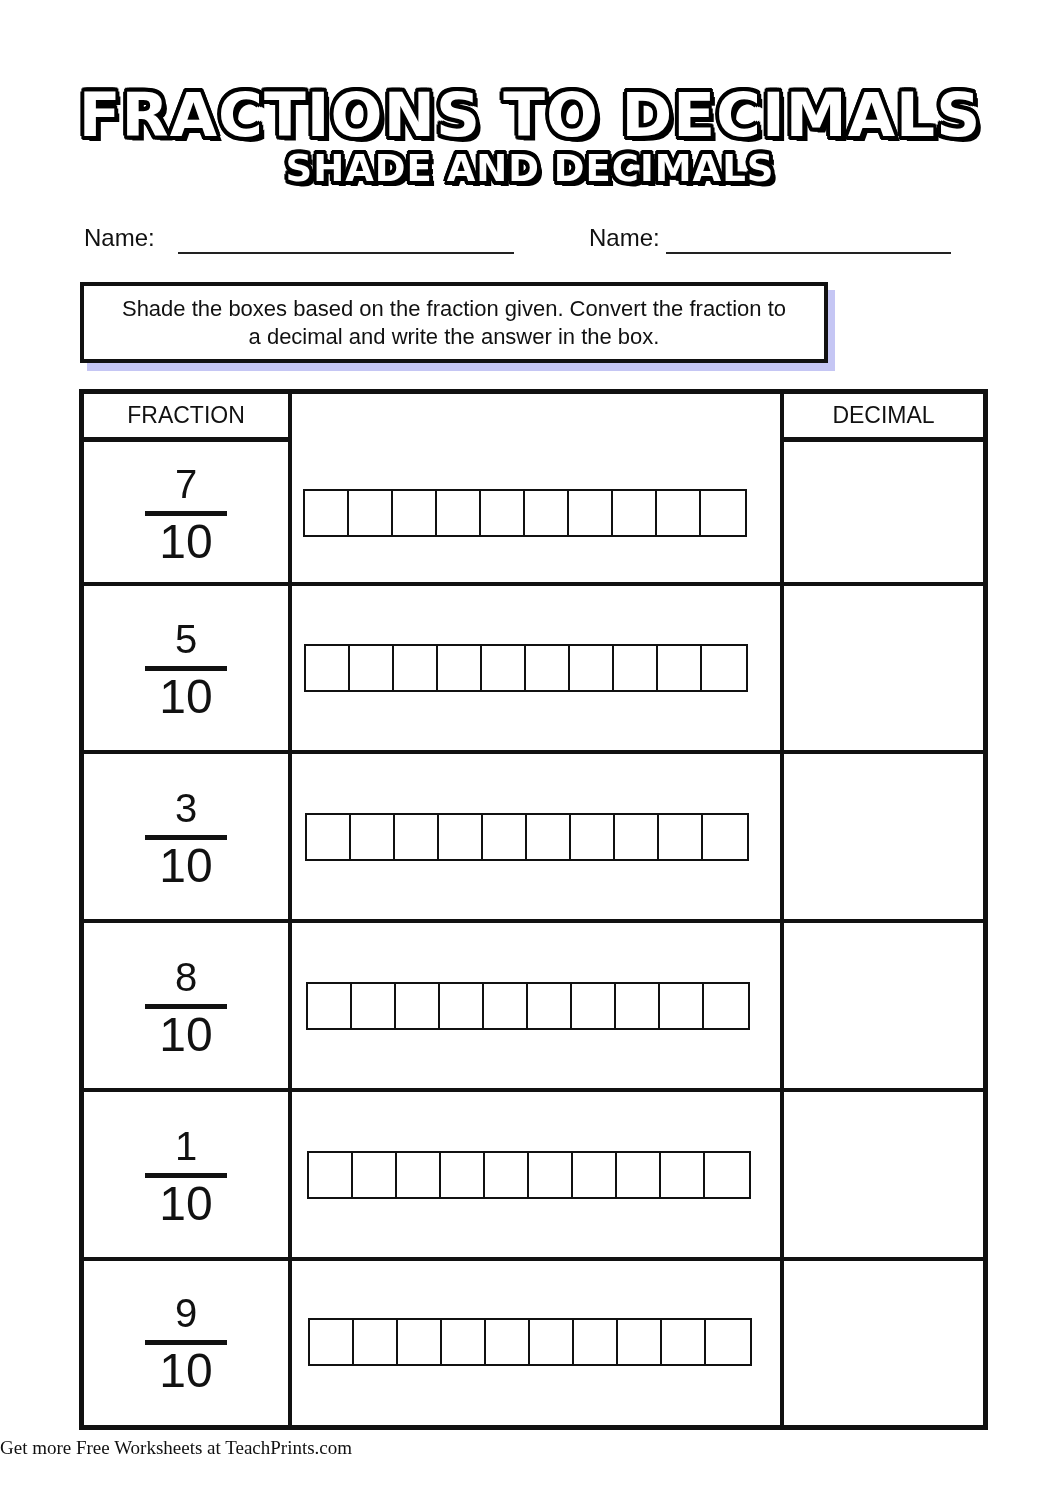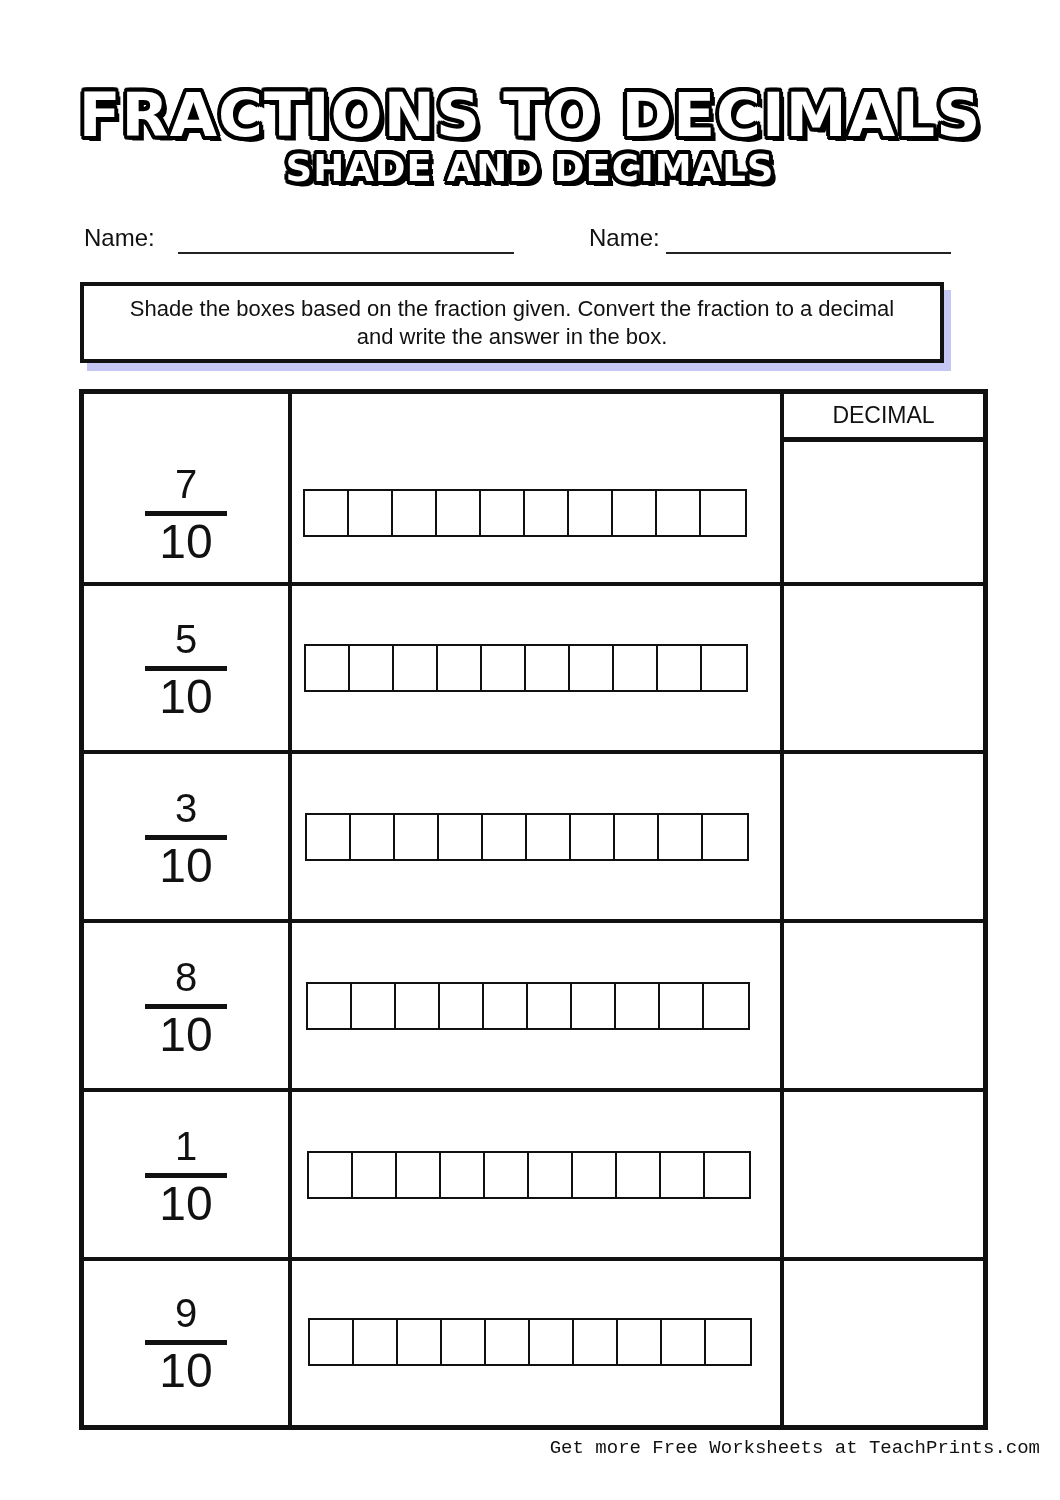--- a/index.html
+++ b/index.html
@@ -11,58 +11,61 @@
            -webkit-text-stroke: 0; 
            text-shadow:
              -3px -3px 0 #000, 3px -3px 0 #000, -3px 3px 0 #000, 3px 3px 0 #000,
              0 -4px 0 #000, 0 4px 0 #000, -4px 0 0 #000, 4px 0 0 #000,
              -2px -4px 0 #000, 2px -4px 0 #000, -2px 4px 0 #000, 2px 4px 0 #000,
              5px 5px 0 #000; }
   .title-main { top: 82px; font-size: 60px; line-height: 66px; transform: scaleX(1.02); }
   .title-sub { top: 148px; font-size: 37px; line-height: 42px; }
   .field-label { position: absolute; top: 224px; font-size: 24px; font-family: "Liberation Sans", sans-serif; }
   .field-line { position: absolute; top: 252px; height: 2px; background: #222; }
-  .instructions { position: absolute; left: 80px; top: 282px; width: 864px; height: 81px;
+  .instructions { position: absolute; left: 80px; top: 282px; width: 748px; height: 81px;
                   border: 4px solid #111; background: #fff; box-shadow: 7px 8px 0 #c5c6f4;
                   box-sizing: border-box; display: flex; align-items: center; justify-content: center;
                   text-align: center; font-size: 22px; line-height: 28px; padding: 0 30px;
                   font-family: "Liberation Sans", sans-serif; }
   .table { position: absolute; left: 79px; top: 389px; width: 909px; height: 1041px;
            border: 5px solid #111; box-sizing: border-box; }
   .vline { position: absolute; top: 0; bottom: 0; width: 4px; background: #111; }
   .hdr-cell { position: absolute; top: 0; height: 48px; display: flex; align-items: center;
               justify-content: center; font-size: 23px; font-family: "Liberation Sans", sans-serif;
               border-bottom: 5px solid #111; box-sizing: border-box; }
   .row-line { position: absolute; height: 4px; background: #111; }
   .frac { position: absolute; width: 200px; text-align: center; font-family: "Liberation Sans", sans-serif; }
   .num { font-size: 40px; line-height: 44px; }
   .bar { width: 82px; height: 5px; background: #111; margin: 5px auto 4px; }
   .den { font-size: 48px; line-height: 44px; }
   .boxes { position: absolute; display: flex; border: 2px solid #111; height: 44px; }
   .box { width: 44px; height: 44px; border-right: 2px solid #111; box-sizing: border-box; }
   .box:last-child { border-right: none; }
-  .footer { position: absolute; top: 1437px; left: 0; width: 1040px; text-align: right;
-            font-size: 19px; font-family: Liberation Mono, monospace; }
+  .footer { position: absolute; top: 1437px; left: 0; width: 1040px; text-align: left;
+            font-size: 19px; font-family: Liberation Serif, serif; }
 </style>
 </head>
 <body>
 
 <div class="title title-main">FRACTIONS TO DECIMALS</div>
 <div class="title title-sub">SHADE AND DECIMALS</div>
 
 <div class="field-label" style="left:84px;">Name:</div>
 <div class="field-line" style="left:178px; width:336px;"></div>
 <div class="field-label" style="left:589px;">Name:</div>
 <div class="field-line" style="left:666px; width:285px;"></div>
 
 <div class="instructions">
   <span>Shade the boxes based on the fraction given. Convert the fraction to a decimal and write the answer in the box.</span>
 </div>
 
 <div class="table">
+  <div class="hdr-cell" style="left:0; width:204px;">
+    <span>FRACTION</span>
+  </div>
   <div class="hdr-cell" style="left:700px; width:199px;text-align:right;">
     <span>DECIMAL</span>
   </div>
   <div class="vline" style="left:204px;"></div>
   <div class="vline" style="left:696px;"></div>
 
   <div id="rows">
       <div class="frac" style="left: 2px; top: 68px;">
         <div class="num">7</div>
         <div class="bar"></div>

